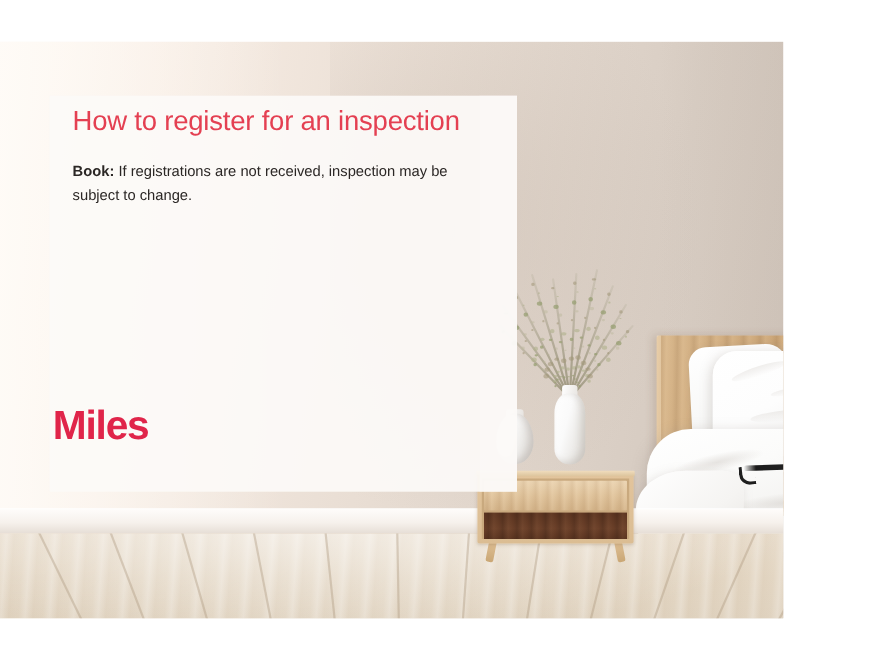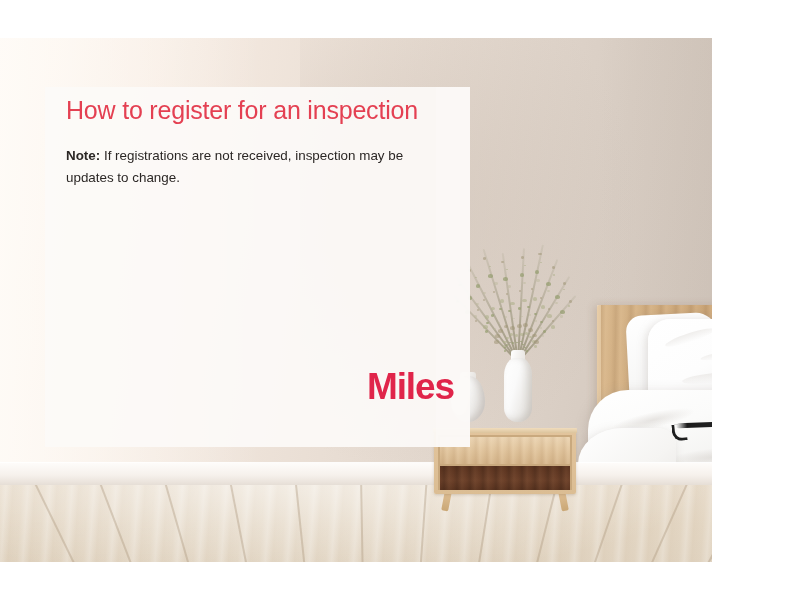--- a/index.html
+++ b/index.html
@@ -169,21 +169,21 @@
   .body-p{
     color:#2b2725;
     font-size:13.4px;
     line-height:1.62;
     letter-spacing:0;
     margin:0 0 16px 0;
     max-width:382px;
   }
   .body-p b{font-weight:700;}
 
-  .logo-wrap{position:absolute;left:29px;top:368px;width:425px;text-align:right;}
+  .logo-wrap{position:absolute;left:48px;top:368px;width:425px;text-align:left;}
   .logo-word{
     color:#e0254a;
     font-size:37px;
     font-weight:700;
     letter-spacing:-1.1px;
     line-height:1;
     margin:0;
   }
   .logo-tag{
     color:#dd3350;
@@ -398,21 +398,21 @@
 
   <div class="panel"></div>
   <div class="panel-soft"></div>
 
   <div class="panel-inner">
 
     <h1 class="heading">How to register for an inspection</h1>
 
 
 
-    <p class="body-p"><b>Note:</b><span> If registrations are not received, inspection may be updates to change.</span></p>
+    <p class="body-p"><b>Book:</b><span> If registrations are not received, inspection may be subject to change.</span></p>
 
   </div>
 
   <div class="logo-wrap">
     <div class="logo-word">Miles</div>
   </div>
 
 </div>
 
 </body></html>

